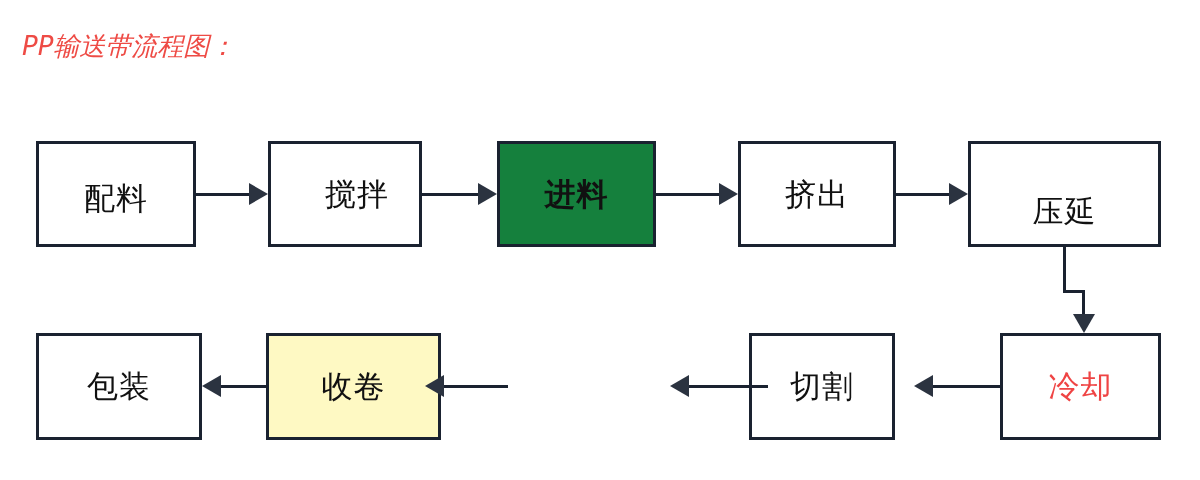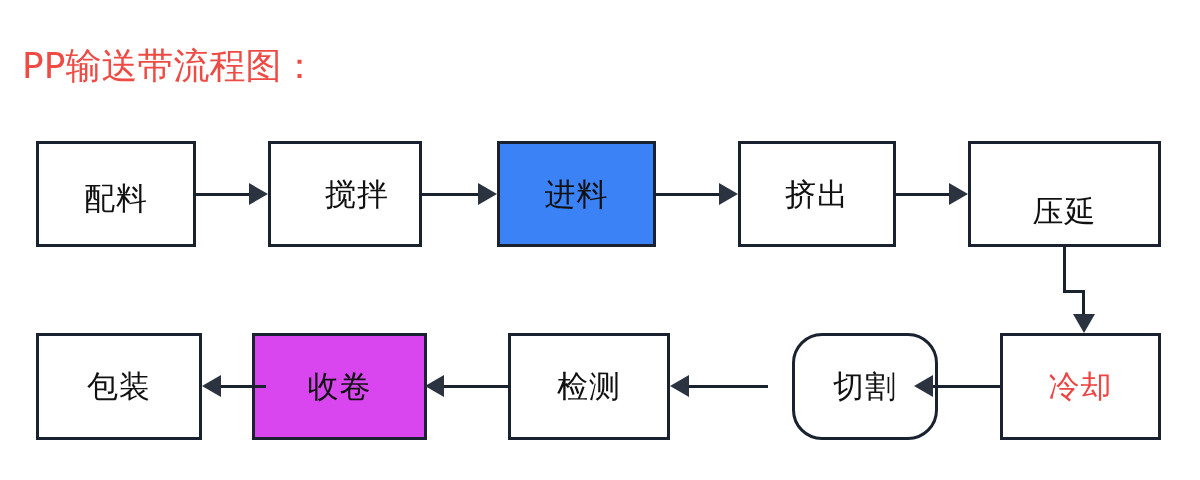--- a/index.html
+++ b/index.html
@@ -15,27 +15,28 @@
   }
   #canvas {
     position: relative;
     width: 1200px;
     height: 480px;
     background: #ffffff;
   }
   #title {
     position: absolute;
     left: 22px;
-    top: 42px;
-    font-size: 36px;
+    top: 22px;
+    font-size: 26px;
     line-height: 48px;
     color: #ee4b45;
     white-space: nowrap;
     letter-spacing: 0px;
     font-family: "DejaVu Sans", "Liberation Sans", sans-serif;
+    font-style: italic;
   }
   .node {
     position: absolute;
     box-sizing: border-box;
     background: #ffffff;
     border: 3px solid #1a2230;
     display: flex;
     align-items: center;
     justify-content: center;
   }
@@ -94,45 +95,42 @@
   <div id="title" style="color: rgb(238, 75, 69);">PP输送带流程图：</div>
 
   <div class="node" style="left: 36px; top: 141px; width: 160px; height: 106px; border-color: rgb(26, 34, 48); background: rgb(255, 255, 255);">
     <span class="node-label" style="color: rgb(17, 17, 17); margin-top: 8px;">配料</span>
   </div>
 
   <div class="node" style="left: 268px; top: 141px; width: 154px; height: 106px; border-color: rgb(26, 34, 48); background: rgb(255, 255, 255); padding-left: 24px;">
     <span class="node-label" style="color: rgb(17, 17, 17);">搅拌</span>
   </div>
 
-  <div class="node" style="left: 497px; top: 141px; width: 159px; height: 106px; border-color: rgb(26, 34, 48); background: #3b82f6;">
+  <div class="node" style="left: 497px; top: 141px; width: 159px; height: 106px; border-color: rgb(26, 34, 48); background: #15803d; font-weight: bold;">
     <span class="node-label" style="color: rgb(17, 17, 17);">进料</span>
   </div>
 
   <div class="node" style="left: 738px; top: 141px; width: 158px; height: 106px; border-color: rgb(26, 34, 48); background: rgb(255, 255, 255);">
     <span class="node-label" style="color: rgb(17, 17, 17); text-align: right;">挤出</span>
   </div>
 
   <div class="node" style="left: 968px; top: 141px; width: 193px; height: 106px; border-color: rgb(26, 34, 48); background: rgb(255, 255, 255);">
     <span class="node-label" style="color: rgb(17, 17, 17); margin-top: 35px;">压延</span>
   </div>
 
   <div class="node" style="left: 36px; top: 333px; width: 166px; height: 107px; border-color: rgb(26, 34, 48); background: rgb(255, 255, 255); text-align: center;">
     <span class="node-label" style="color: rgb(17, 17, 17);">包装</span>
   </div>
 
-  <div class="node" style="left: 252px; top: 333px; width: 175px; height: 107px; border-color: rgb(26, 34, 48); background: #d946ef;">
+  <div class="node" style="left: 266px; top: 333px; width: 175px; height: 107px; border-color: rgb(26, 34, 48); background: #fef9c3;">
     <span class="node-label" style="color: rgb(17, 17, 17);">收卷</span>
   </div>
 
-  <div class="node" style="left: 508px; top: 333px; width: 162px; height: 107px; border-color: rgb(26, 34, 48); background: rgb(255, 255, 255);">
-    <span class="node-label" style="color: rgb(17, 17, 17);">检测</span>
-  </div>
 
-  <div class="node" style="left: 792px; top: 333px; width: 146px; height: 107px; border-color: rgb(26, 34, 48); background: rgb(255, 255, 255); border-radius: 30px;">
+  <div class="node" style="left: 749px; top: 333px; width: 146px; height: 107px; border-color: rgb(26, 34, 48); background: rgb(255, 255, 255);">
     <span class="node-label" style="color: rgb(17, 17, 17);">切割</span>
   </div>
 
   <div class="node" style="left: 1000px; top: 333px; width: 161px; height: 107px; border-color: rgb(26, 34, 48); background: rgb(255, 255, 255);">
     <span class="node-label" style="color: #ef4444;">冷却</span>
   </div>
 
   <div class="conn">
     <div class="h-line" style="left: 196px; top: 193px; width: 54px; background: rgb(26, 34, 48);"></div>
     <div class="arrow-right" style="left: 249px; top: 183px; border-left-color: rgb(43, 51, 64);"></div>

